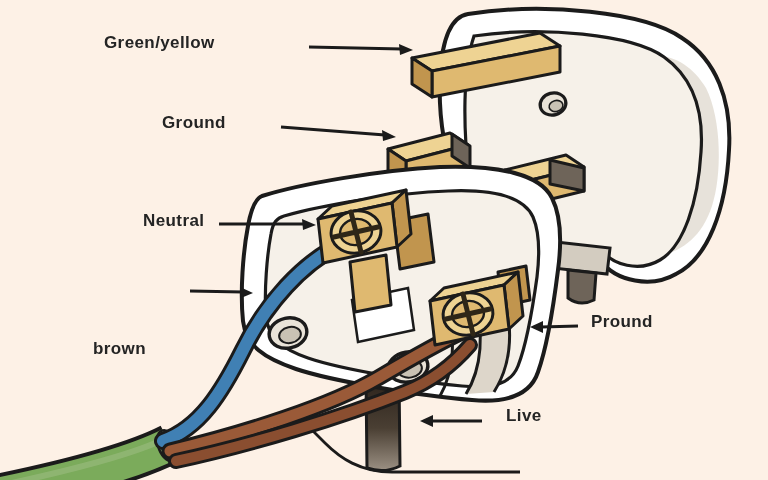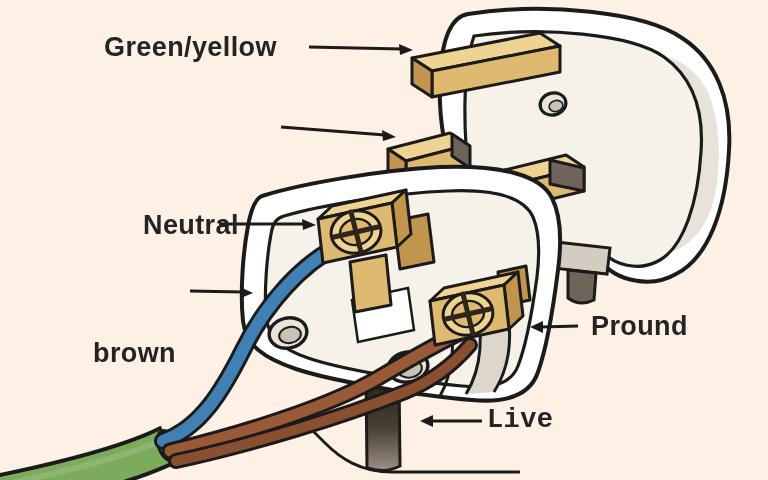--- a/index.html
+++ b/index.html
@@ -7,33 +7,33 @@
     position: relative;
     width: 768px; height: 480px;
     overflow: hidden;
     background: var(--background, #fdf1e6);
     font-family: "Liberation Sans", sans-serif;
   }
   .stage svg { position: absolute; left: 0; top: 0; }
   .label {
     position: absolute;
     font-weight: 700;
-    font-size: 27px;
+    font-size: 17px;
     line-height: 1;
     letter-spacing: 0.4px;
     color: var(--text, #242424);
     white-space: nowrap;
   }
   .lbl-green-yellow { left: 104px; top: 34px; }
   .lbl-ground       { left: 162px; top: 114px; }
   .lbl-neutral      { left: 102px; top: 212px; margin-left: 41px; }
   .lbl-blue         { left: 119px; top: 278px; }
   .lbl-brown        { left:  93px; top: 340px; }
   .lbl-ground-right { left: 591px; top: 313px; }
-  .lbl-live         { left: 487px; top: 407px; font-family: Liberation Mono, monospace; }
+  .lbl-live         { left: 506px; top: 407px; }
 </style>
 </head>
 <body>
 
 <div class="stage">
 
   <svg width="768" height="480" viewBox="0 0 768 480" aria-hidden="true">
     <defs>
       <linearGradient id="pinGrad" x1="0" y1="0" x2="0" y2="1">
         <stop offset="0" style="stop-color:var(--pin-dark)"></stop>
@@ -196,18 +196,19 @@
         <polygon points="530,327 543,321 543,333" style="fill:var(--outline);stroke:none"></polygon>
       </g>
       <g>
         <path d="M 431,421 L 482,421"></path>
         <polygon points="420,421 433,415 433,427" style="fill:var(--outline);stroke:none"></polygon>
       </g>
     </g>
   </svg>
 
   <div class="label lbl-green-yellow">Green/yellow</div>
+  <div class="label lbl-ground">Ground</div>
   <div class="label lbl-neutral">Neutral</div>
   <div class="label lbl-brown">brown</div>
   <div class="label lbl-ground-right">Pround</div>
   <div class="label lbl-live">Live</div>
 
 </div>
 
 </body></html>

